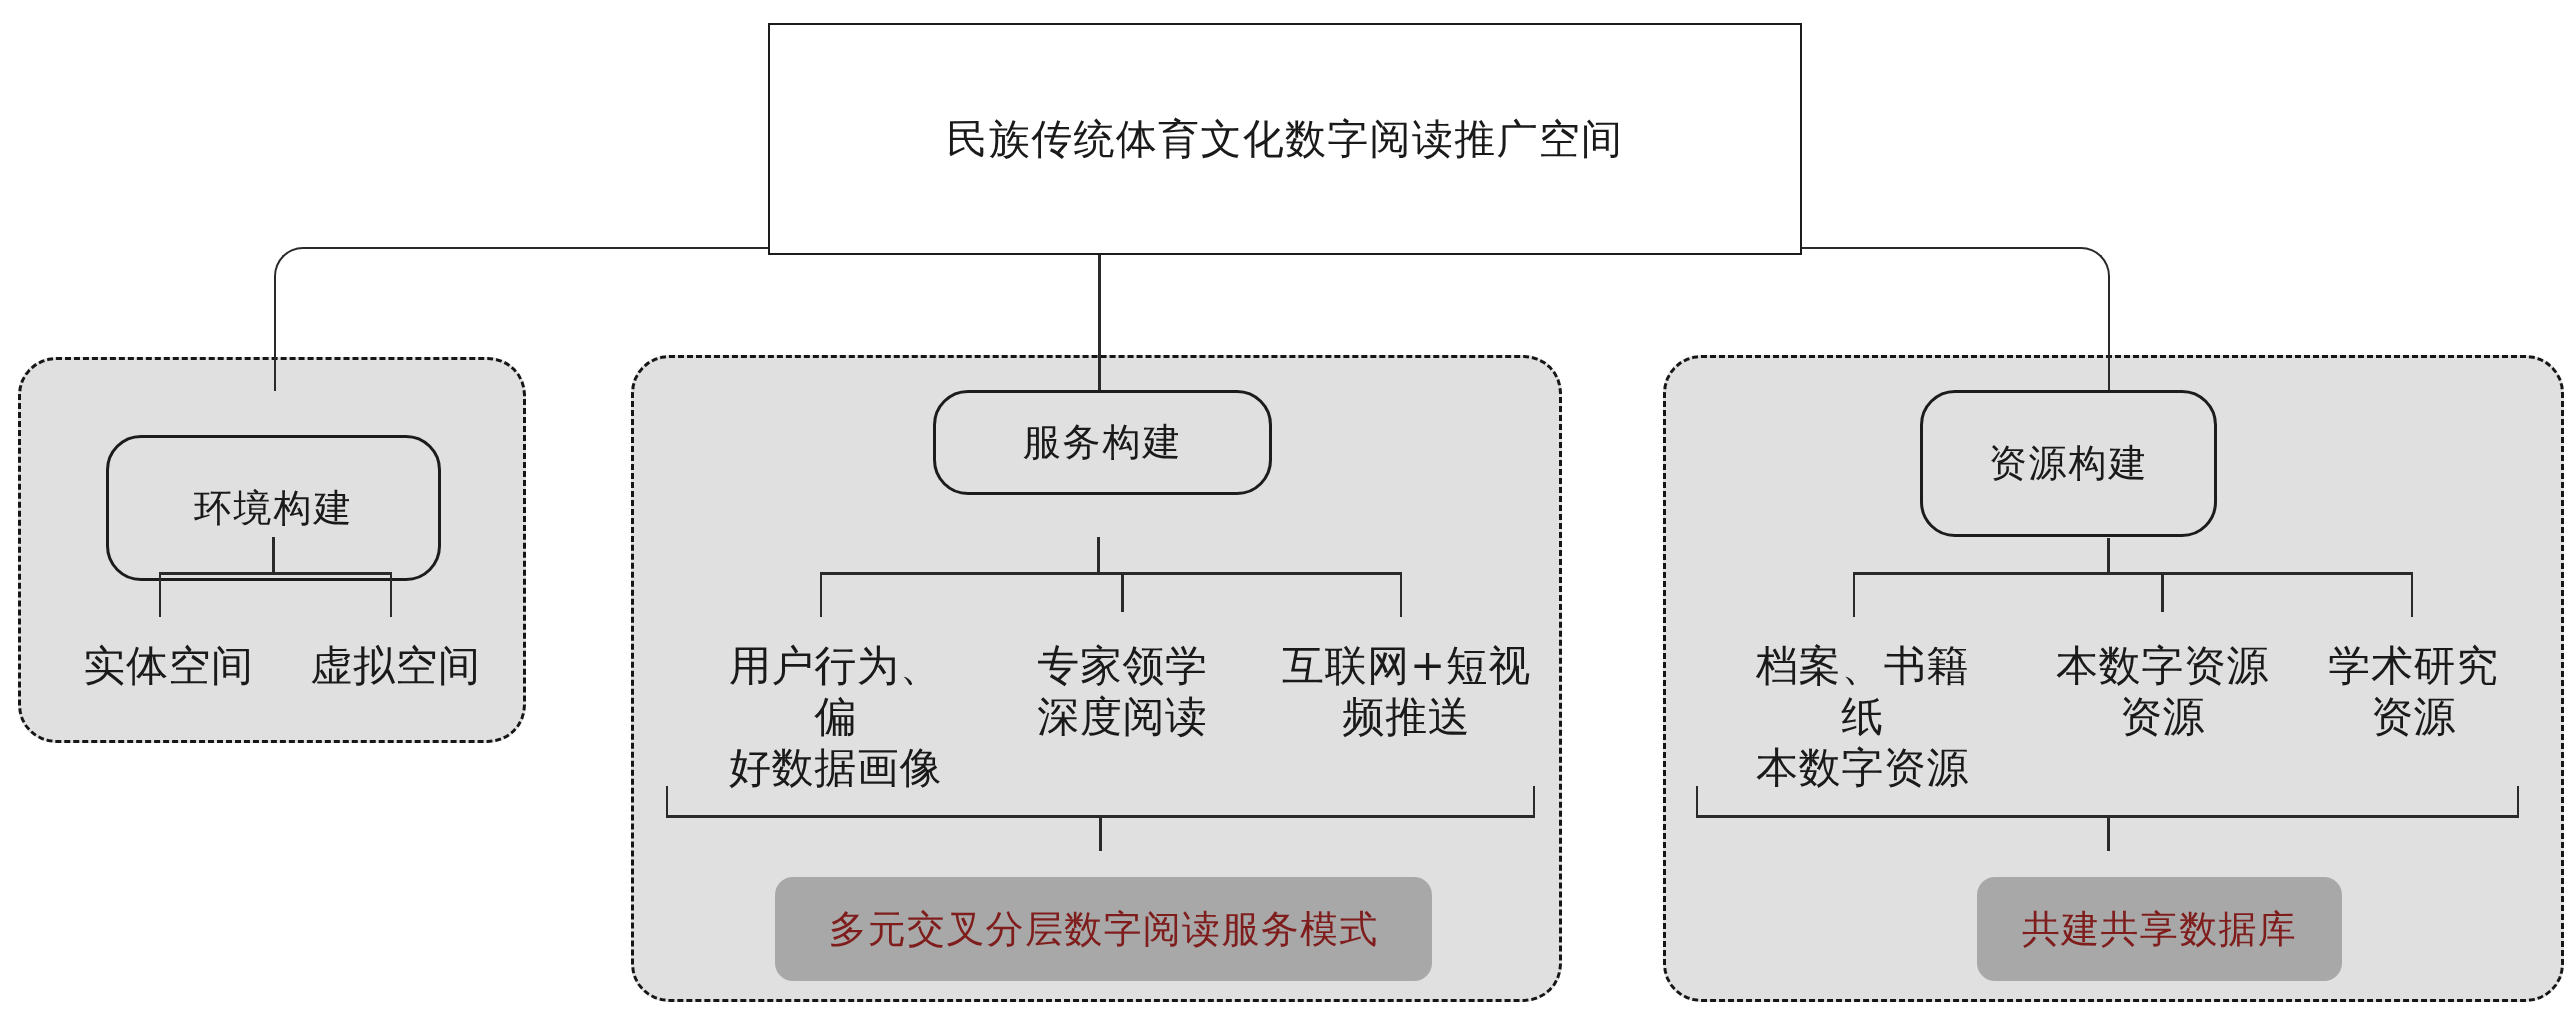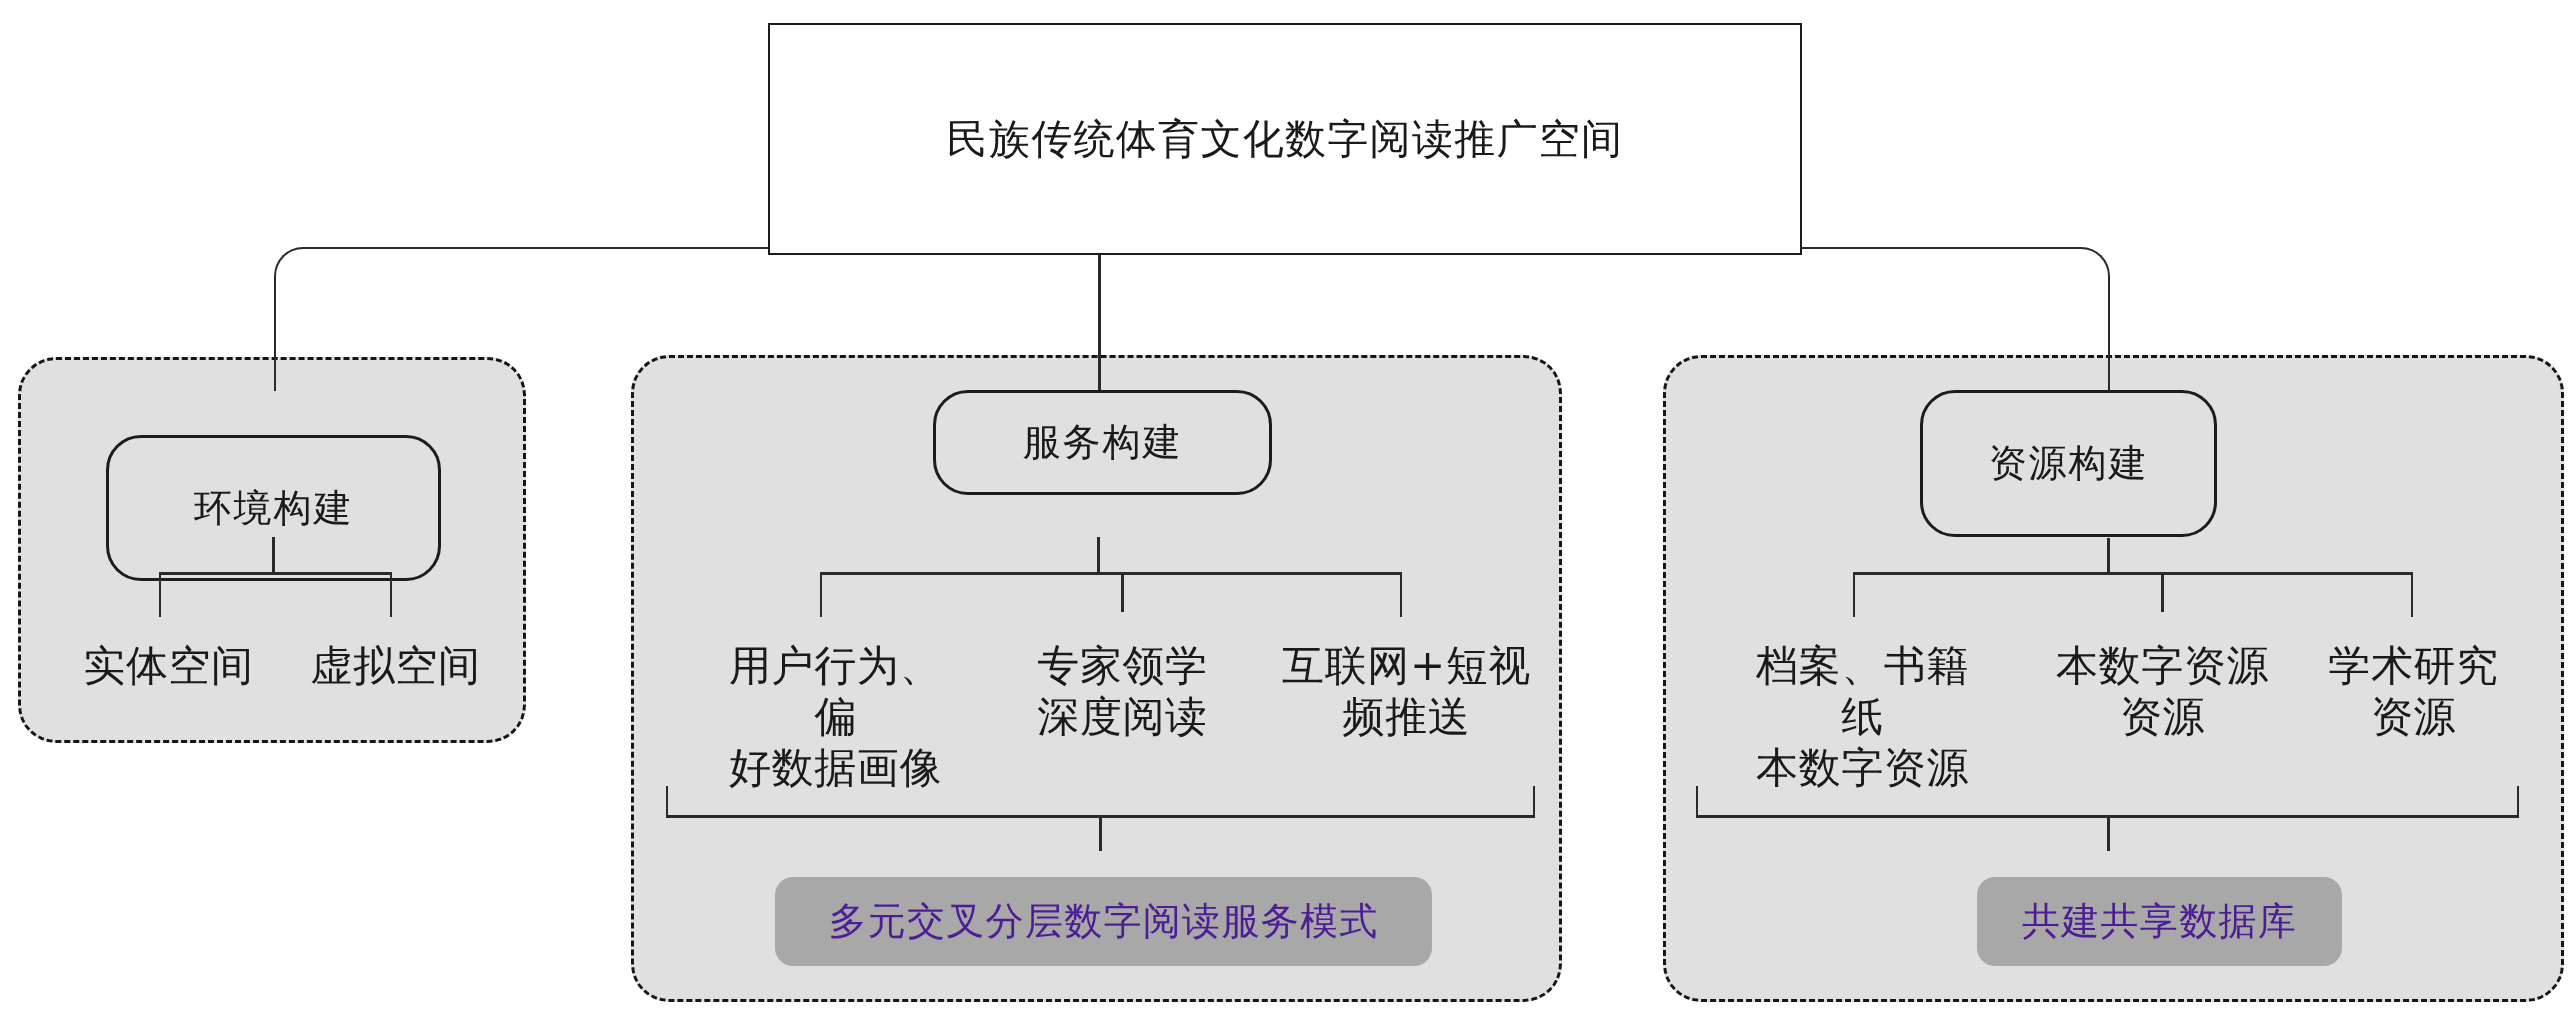--- a/index.html
+++ b/index.html
@@ -63,24 +63,24 @@
   .box-svc{left:933px;top:390px;width:339px;height:105px;}
   .box-res{left:1920px;top:390px;width:297px;height:147px;}
   
   .leaf{
     position:absolute;width:255px;top:640px;
     font-size:42px;line-height:1.22;text-align:center;
     white-space:pre-line;letter-spacing:0.6px;
   }
   
   .summary-box{
-    position:absolute;top:877px;height:89px;
+    position:absolute;top:877px;height:104px;
     background:#a8a8a8;border-radius:18px;
     display:flex;align-items:center;justify-content:center;
-    font-size:38px;letter-spacing:1.3px;color:#4c1d95;
+    font-size:38px;letter-spacing:1.3px;color:#7f1d1d;
   }
 </style>
 </head>
 <body>
 
 <div class="canvas">
 
   <div class="panel panel-env"></div>
   <div class="panel panel-svc"></div>
   <div class="panel panel-res"></div>

